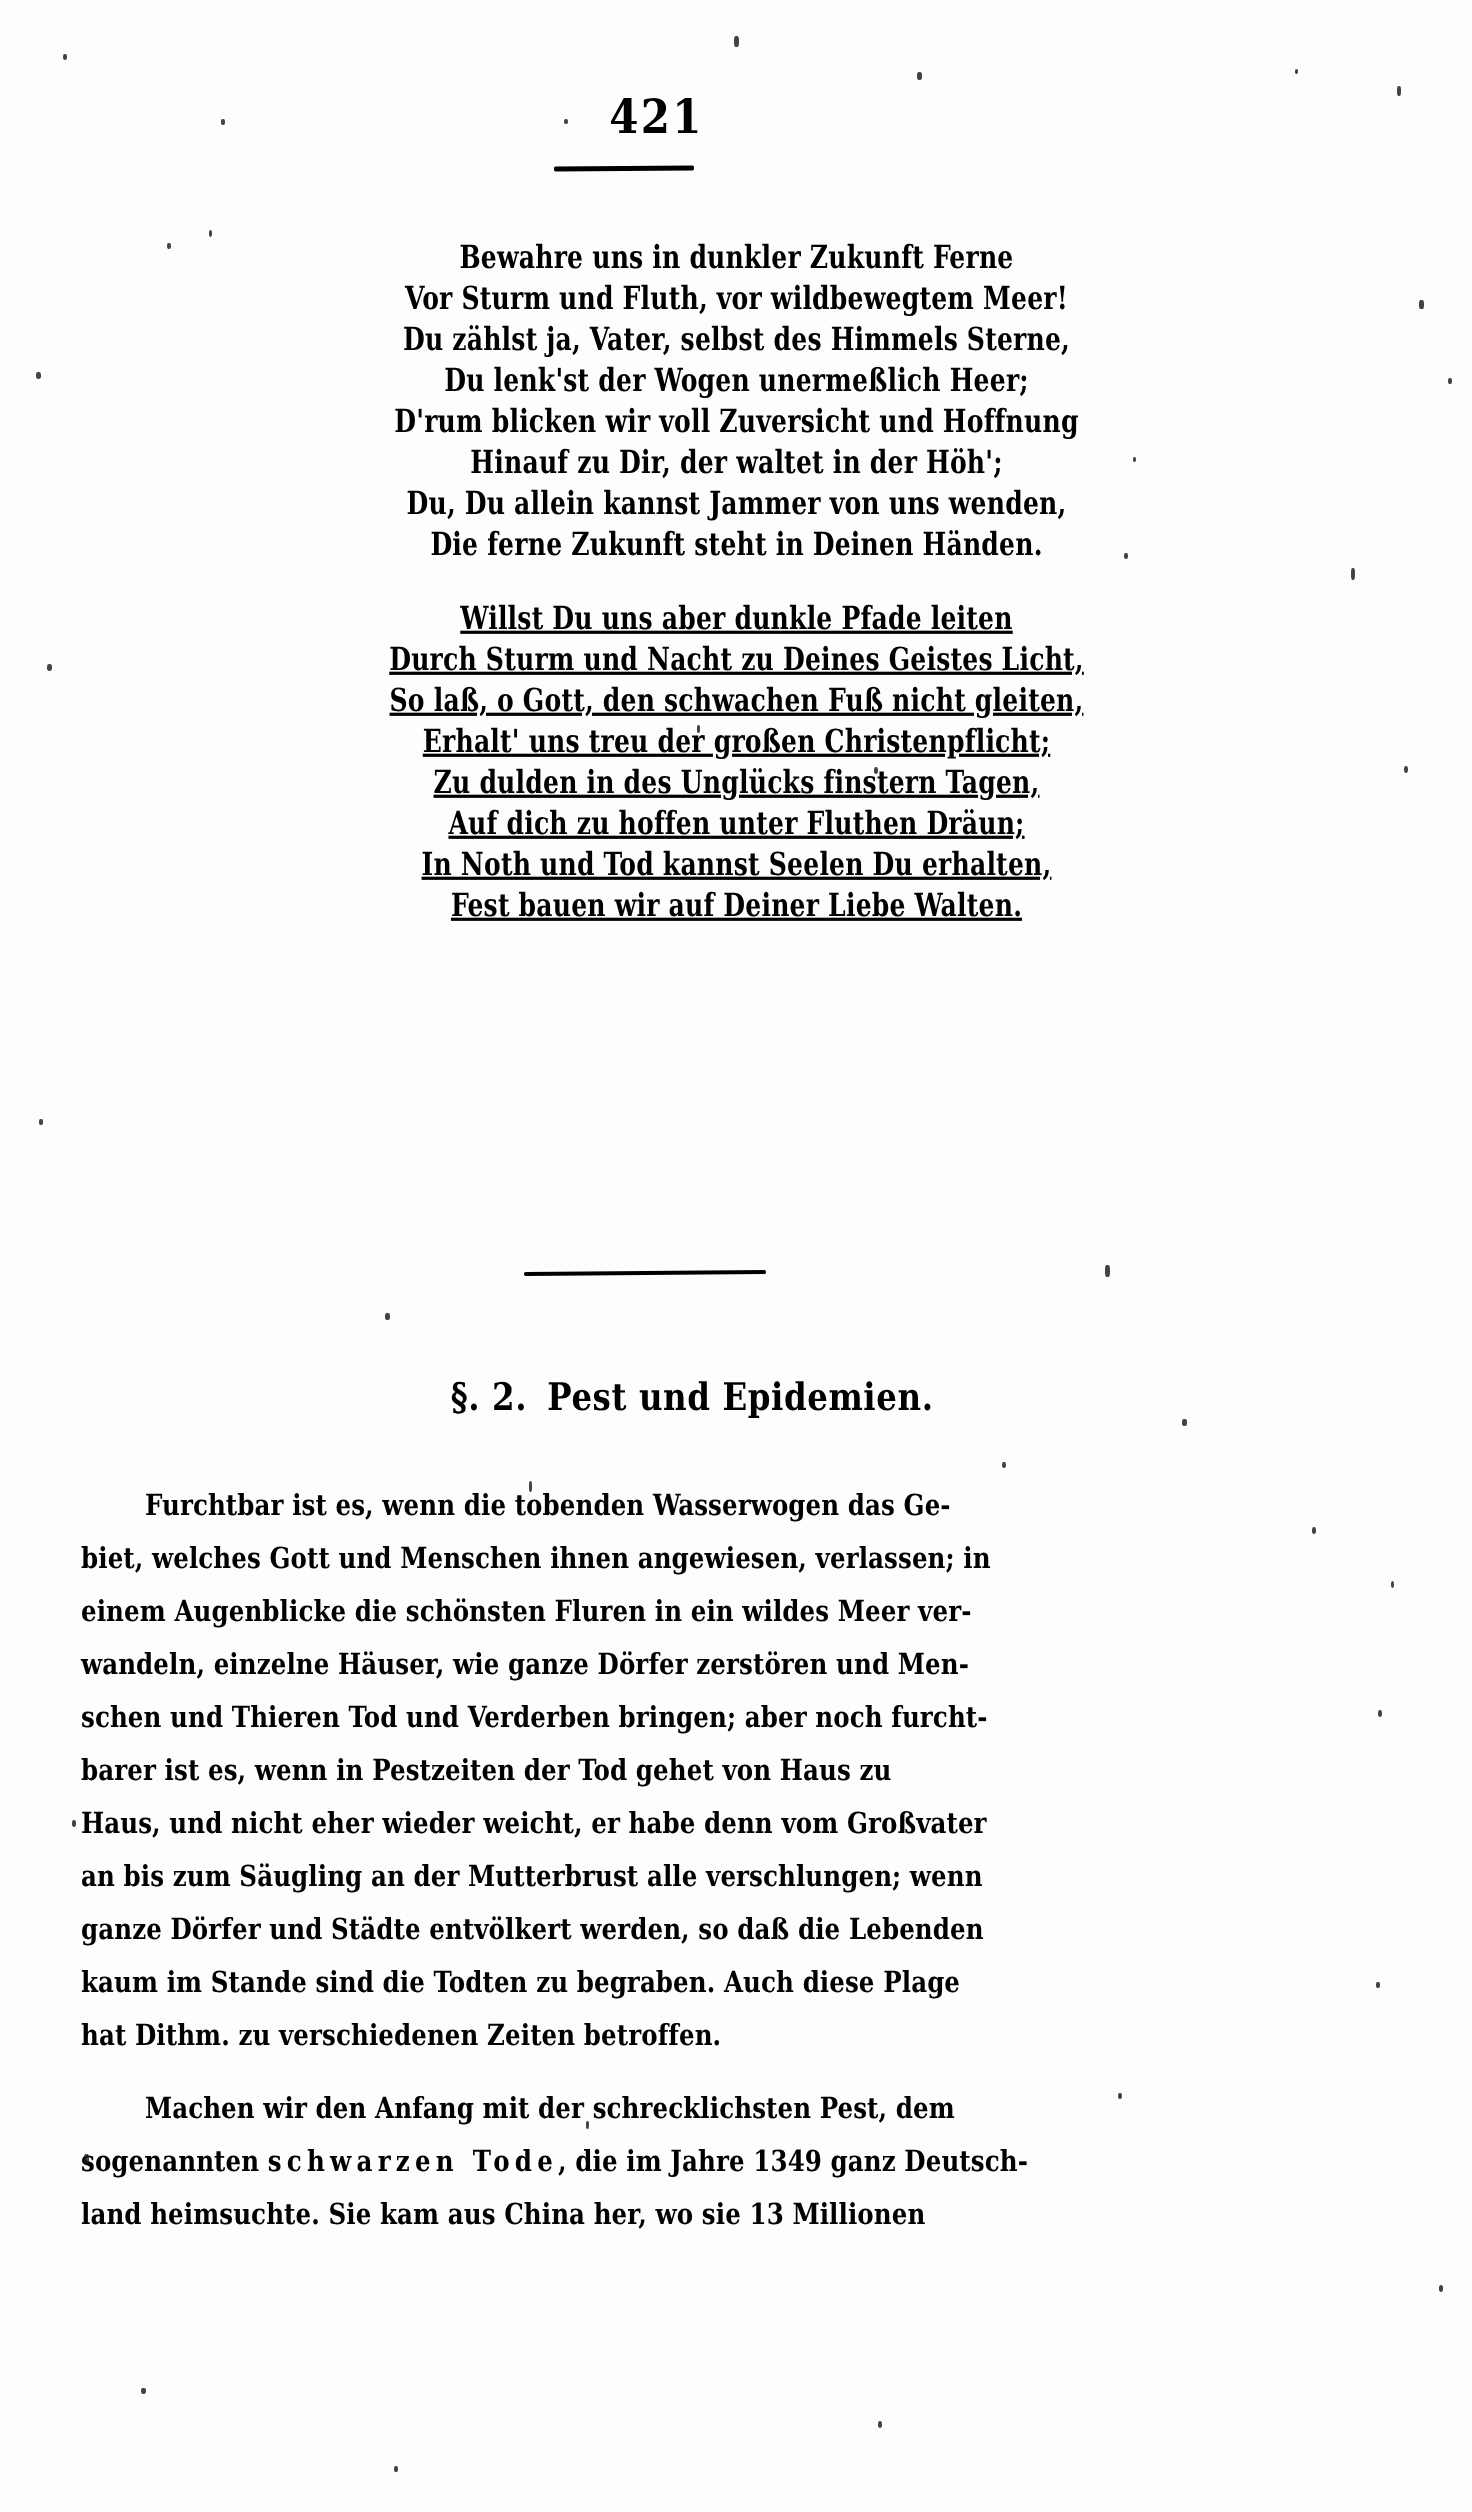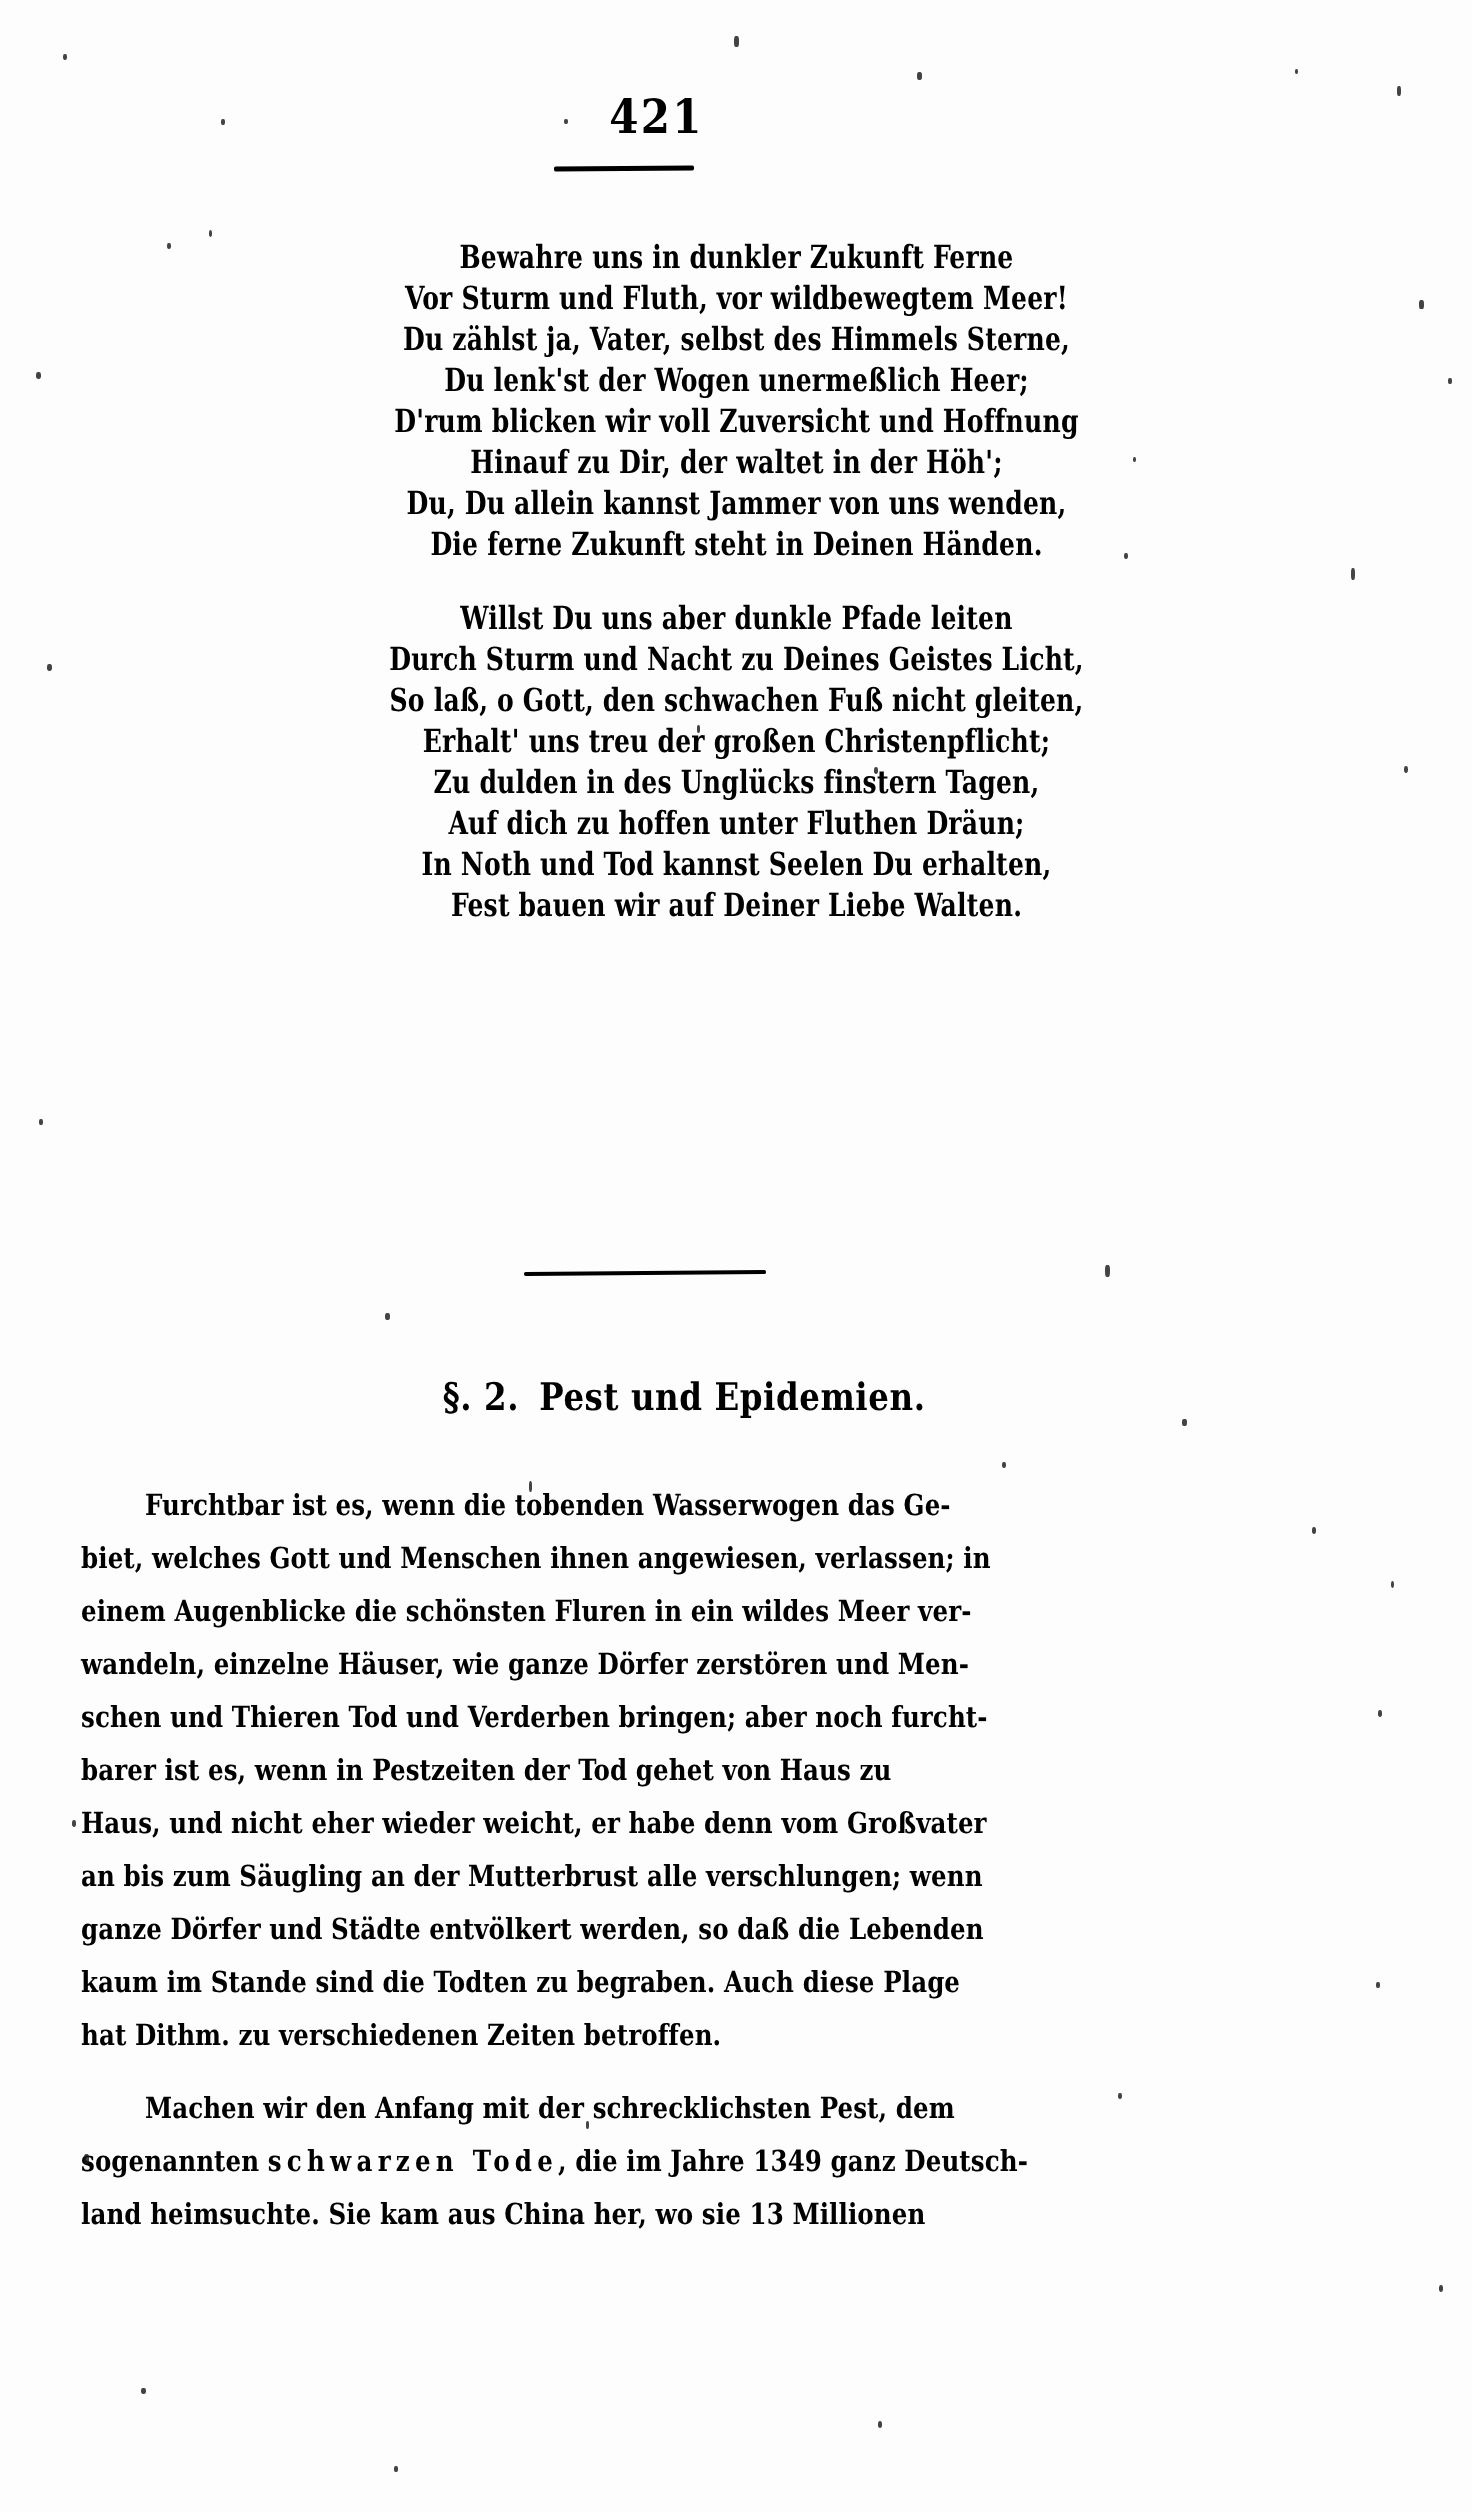--- a/index.html
+++ b/index.html
@@ -75,20 +75,21 @@
     top: 221px;
     left: 0;
     width: 1473px;
   }
   .stanza {
     margin: 16px;
     padding: 0;
   }
   #stanza-2 {
     margin-top: 33px;
+    text-decoration: underline;
   }
   .verse-line {
     display: block;
     text-align: center;
     font-size: 30px;
     line-height: 41px;
     letter-spacing: 0.2px;
     white-space: nowrap;
     transform: scaleX(0.93) scaleY(1.06);
     transform-origin: center center;
@@ -103,21 +104,21 @@
     height: 4px;
     background: #000;
     transform: rotate(-0.45deg);
     border-radius: 1.7px;
   }
 
   
   #section-heading {
     position: absolute;
     top: 1378px;
-    left: 8px;
+    left: 16px;
     width: 1334px;
     text-align: center;
     padding-left: 19px;
     box-sizing: border-box;
   }
   #section-heading .head-text {
     font-size: 38px;
     line-height: 1;
     white-space: nowrap;
     letter-spacing: 0.6px;

